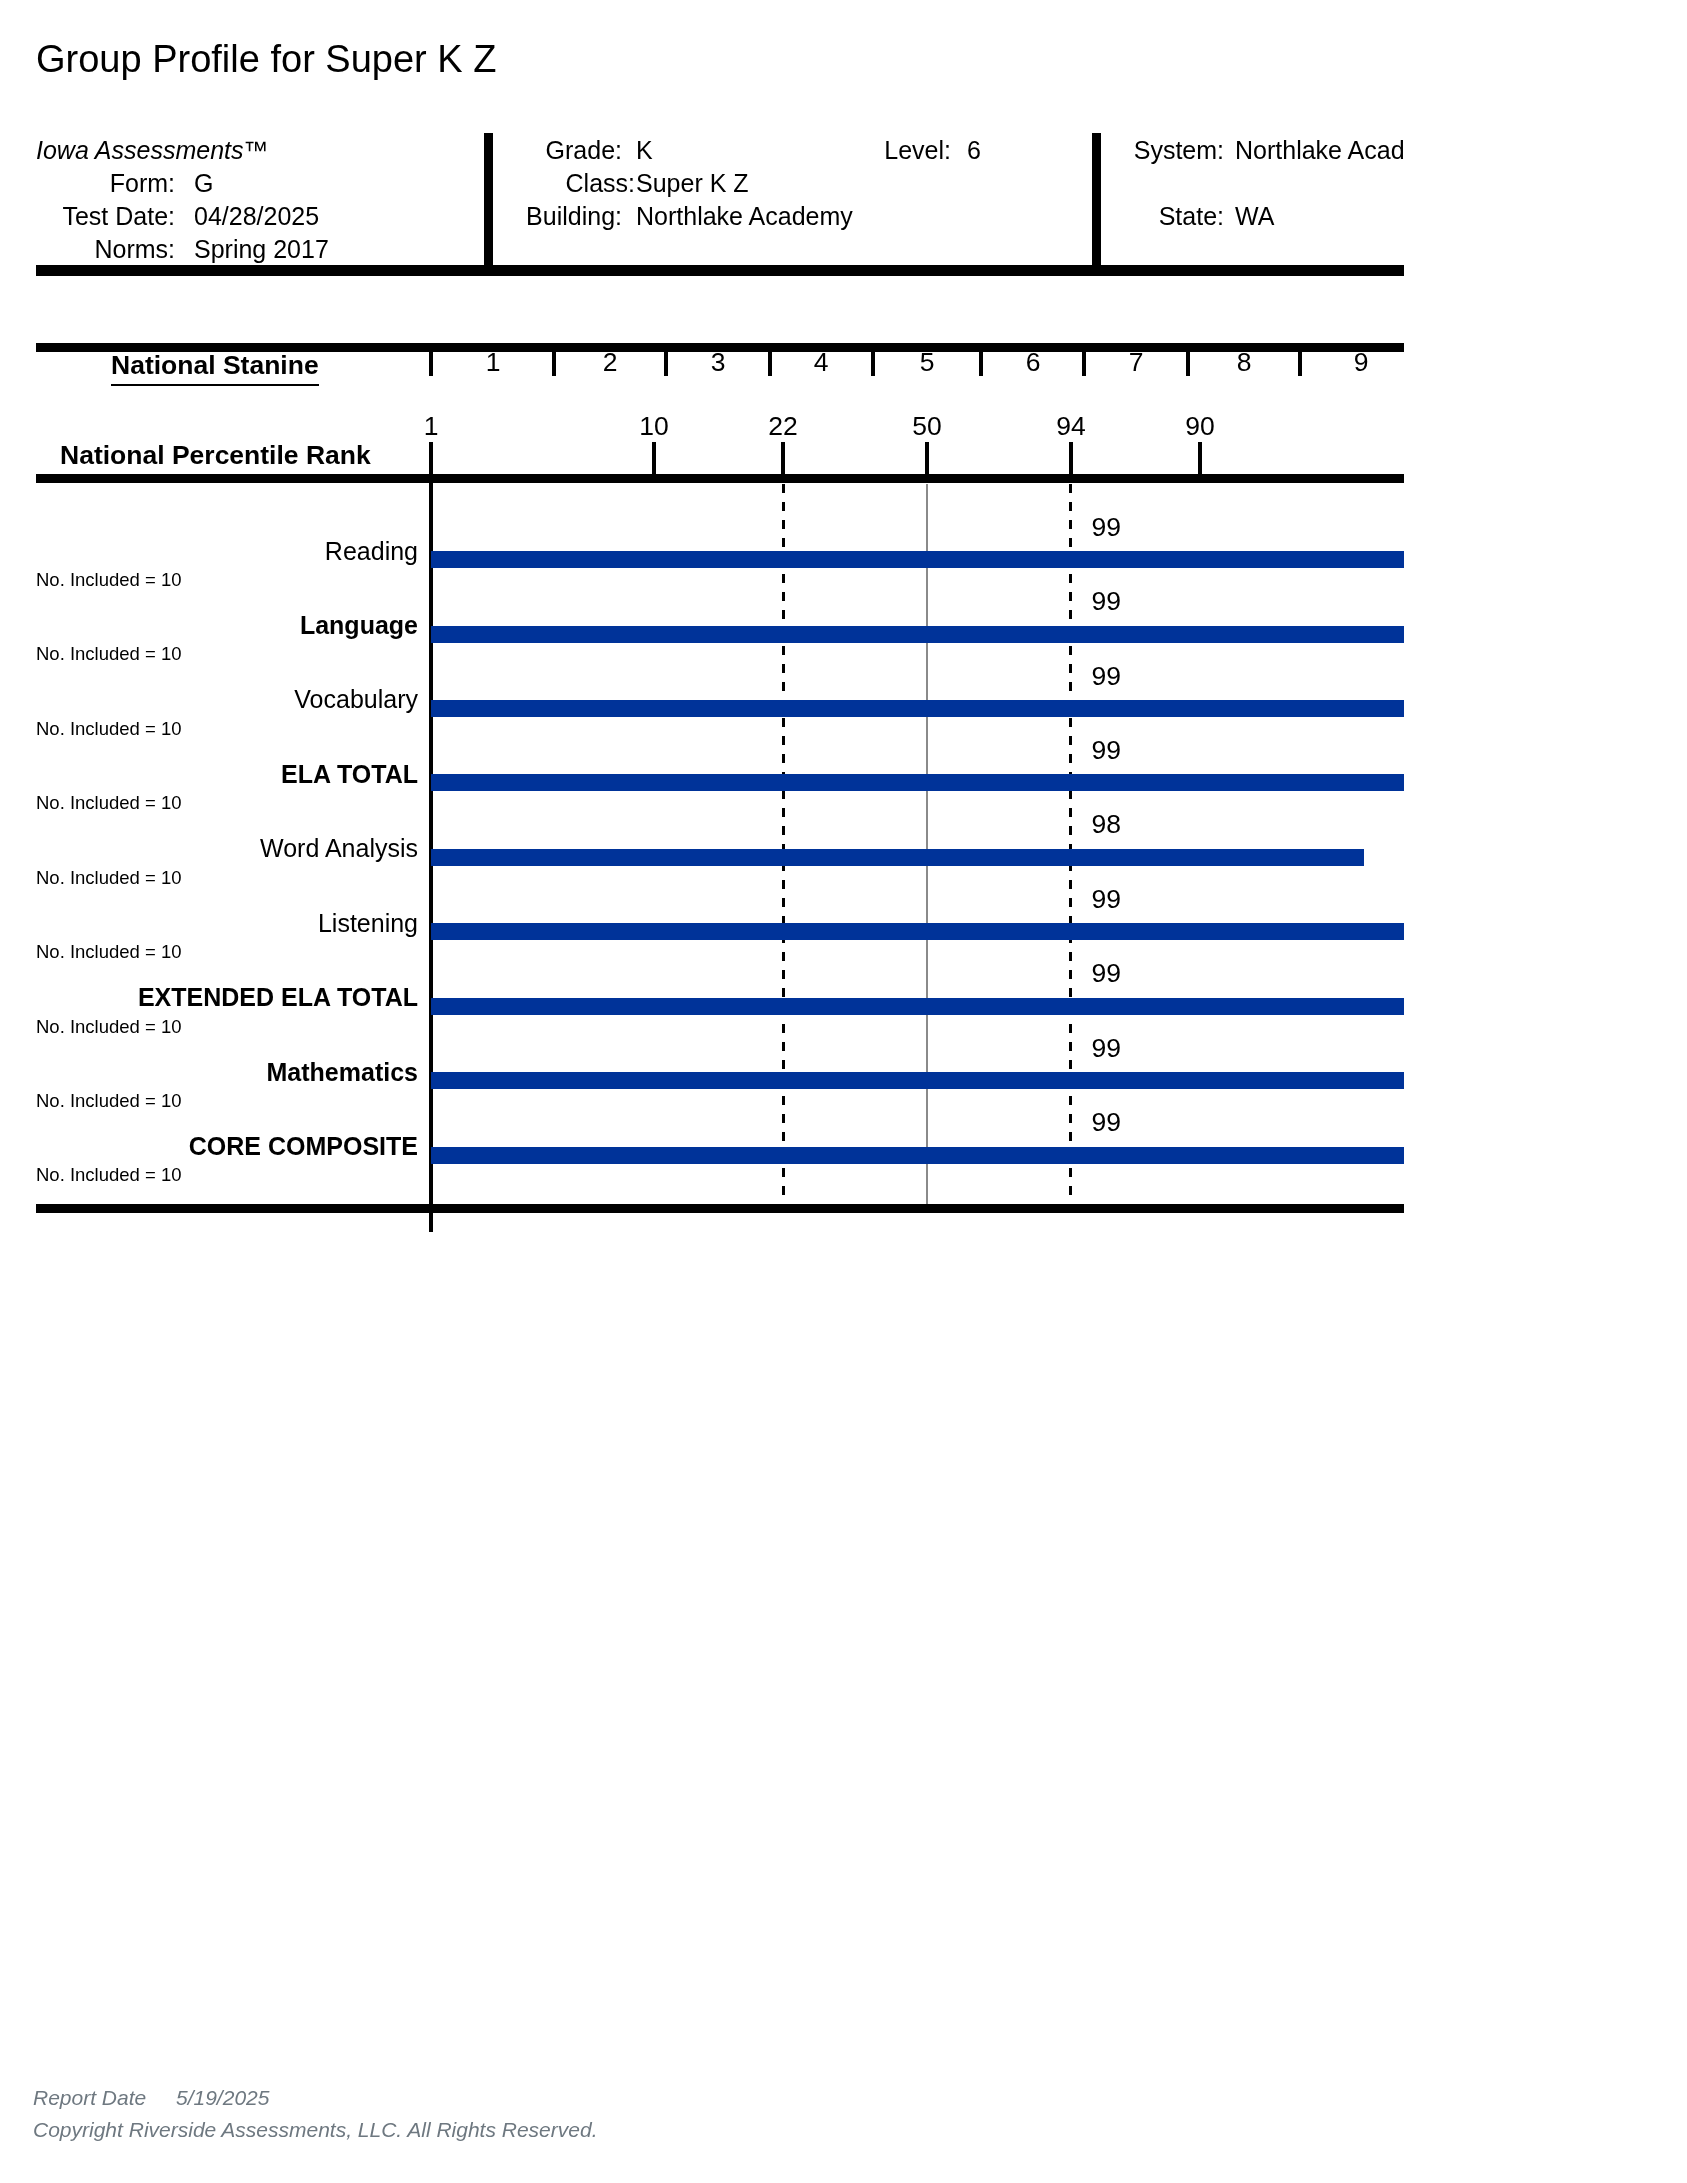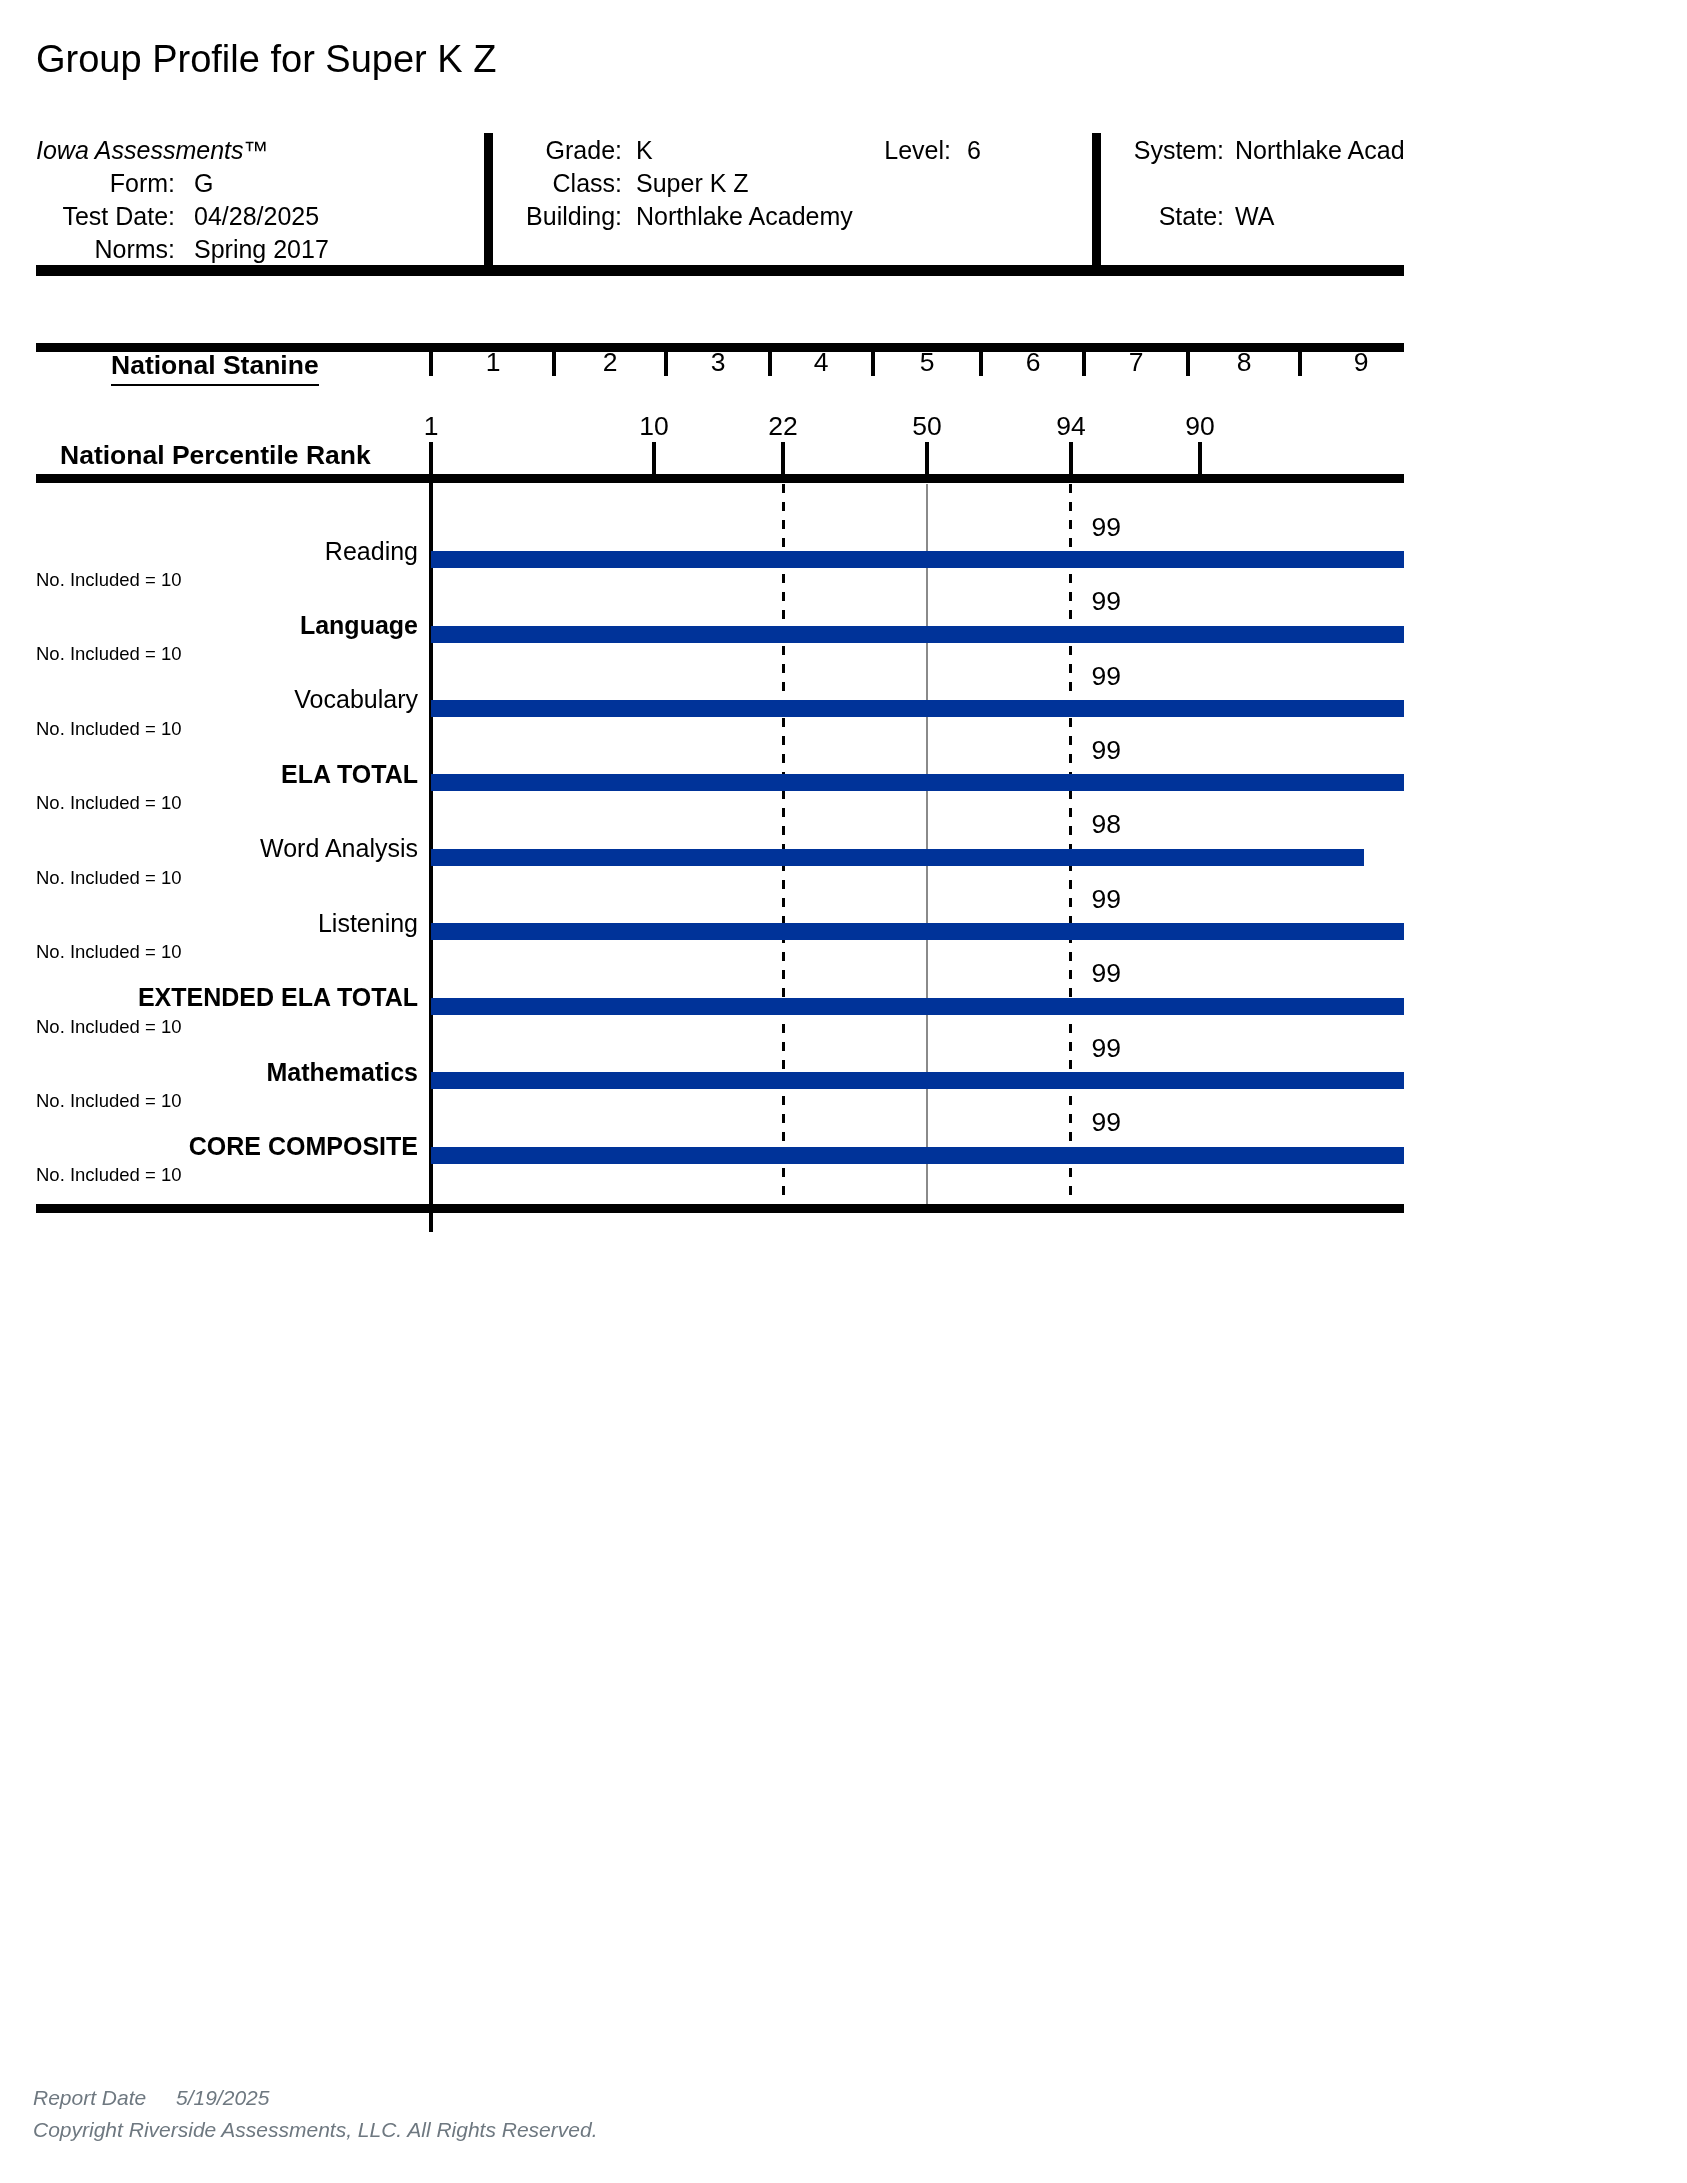--- a/index.html
+++ b/index.html
@@ -76,21 +76,21 @@
   <div class="abs hdr-text" style="left:194px;top:202px;">04/28/2025</div>
 
   <div class="abs hdr-text hdr-label" style="left:36px;top:235px;width:139px;">Norms:</div>
   <div class="abs hdr-text" style="left:194px;top:235px;">Spring 2017</div>
 
   <div class="abs vdiv" style="left:484px;top:133px;height:141px;"></div>
 
   <div class="abs hdr-text hdr-label" style="left:457px;top:136px;width:165px;">Grade:</div>
   <div class="abs hdr-text" style="left:636px;top:136px;">K</div>
 
-  <div class="abs hdr-text hdr-label" style="left:457px;top:169px;width:165px;">Class:</div>
+  <div class="abs hdr-text hdr-label" style="left:470px;top:169px;width:165px;">Class:</div>
   <div class="abs hdr-text" style="left:636px;top:169px;">Super K Z</div>
 
   <div class="abs hdr-text hdr-label" style="left:457px;top:202px;width:165px;">Building:</div>
   <div class="abs hdr-text" style="left:636px;top:202px;">Northlake Academy</div>
 
   <div class="abs hdr-text hdr-label" style="left:832px;top:136px;width:119px;">Level:</div>
   <div class="abs hdr-text" style="left:967px;top:136px;">6</div>
 
   <div class="abs vdiv" style="left:1092px;top:133px;height:141px;"></div>
 

